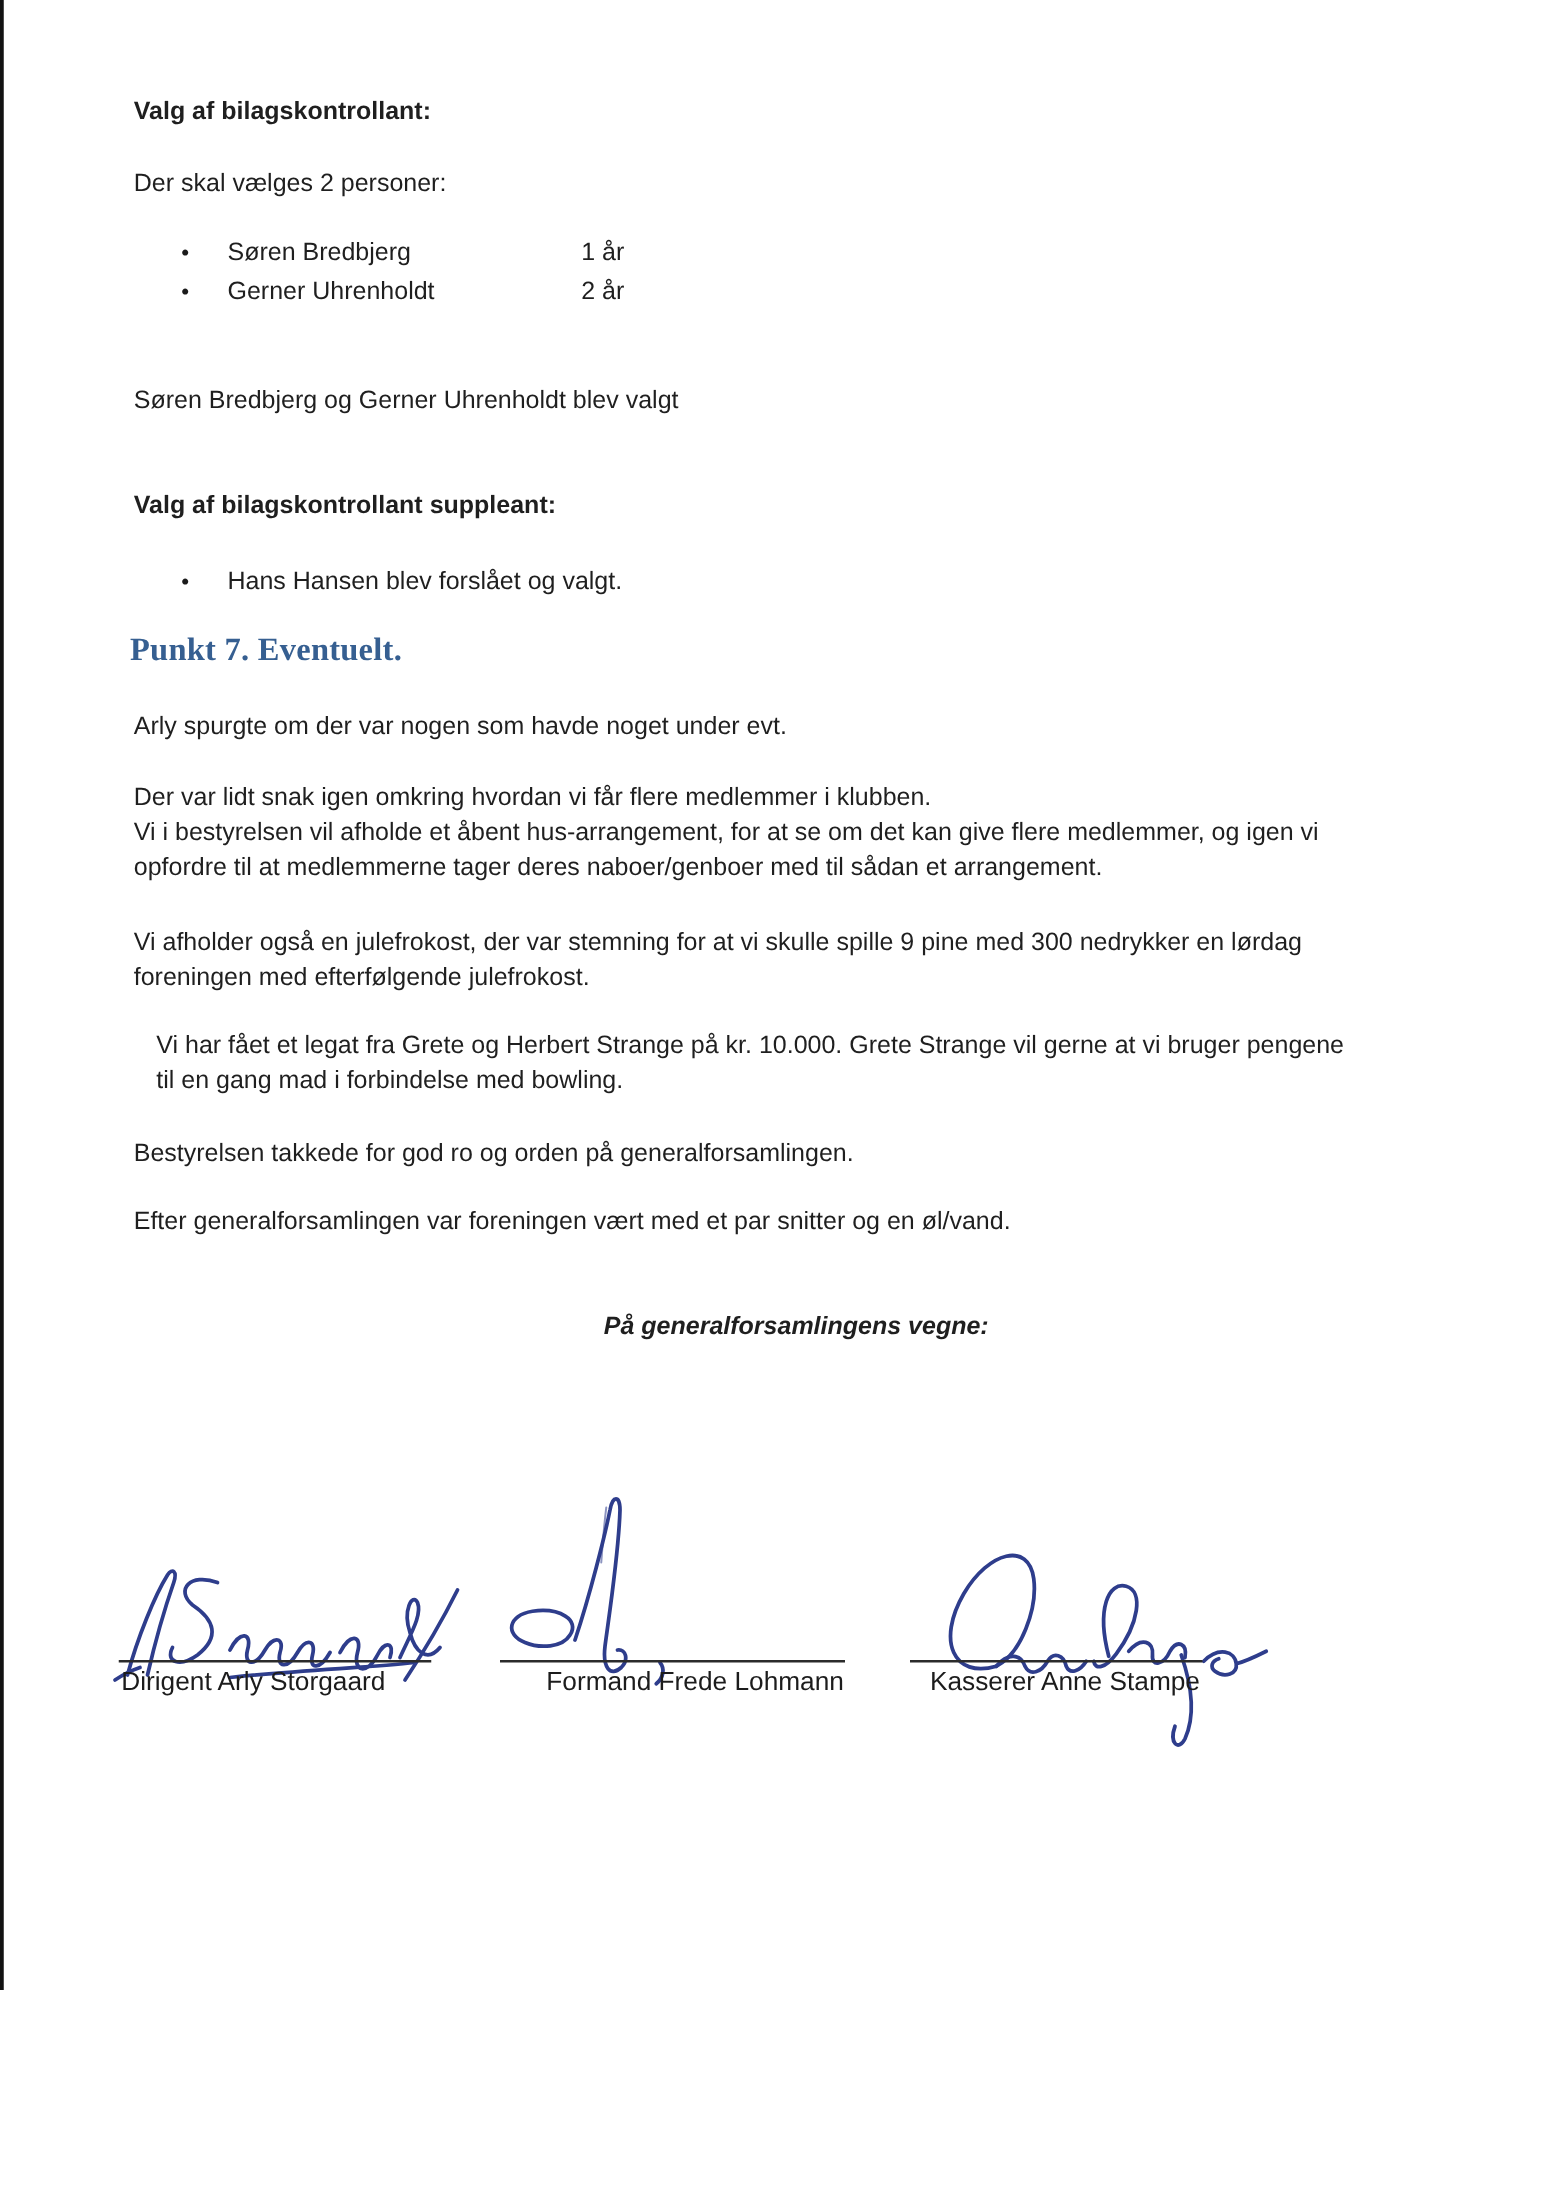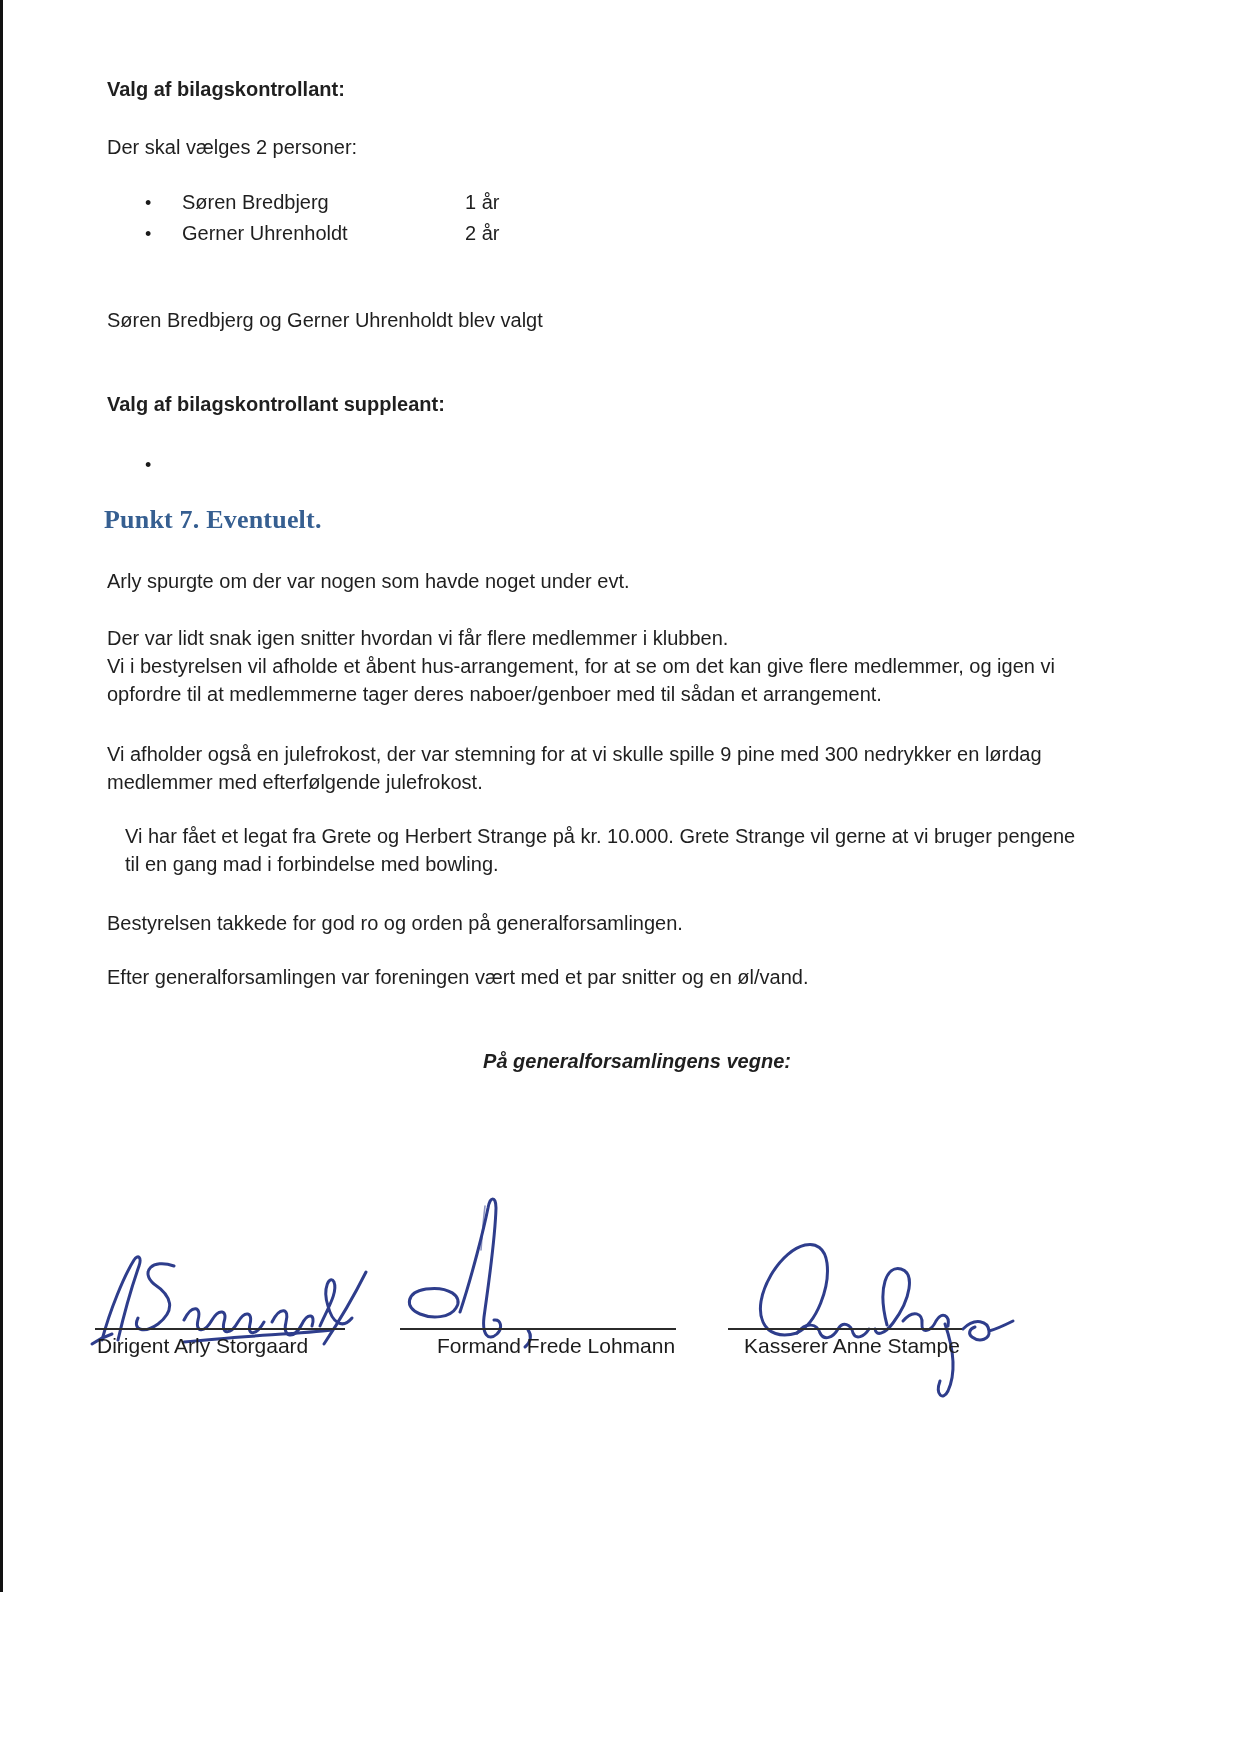--- a/index.html
+++ b/index.html
@@ -79,37 +79,38 @@
     <span>Gerner Uhrenholdt</span>
     <span class="bullet-term">2 år</span>
   </div>
 
   <div class="abs body-text" style="left:107px; top:306px;">Søren Bredbjerg og Gerner Uhrenholdt blev valgt</div>
 
   <div class="abs section-heading" style="left:107px; top:393px;">Valg af bilagskontrollant suppleant:</div>
 
   <div class="bullet-row body-text" style="left:145px; top:451px; width:700px;">
     <span class="bullet-dot">•</span>
+    <span>Hans Hansen blev forslået og valgt.</span>
   </div>
 
   <div class="abs punkt-heading" style="left:104px; top:505px;">Punkt 7. Eventuelt.</div>
 
   <div class="abs body-text para" style="left:107px; top:567px;">
     <div>Arly spurgte om der var nogen som havde noget under evt.</div>
   </div>
 
   <div class="abs body-text para" style="left:107px; top:624px;">
-    <div>Der var lidt snak igen snitter hvordan vi får flere medlemmer i klubben.</div>
+    <div>Der var lidt snak igen omkring hvordan vi får flere medlemmer i klubben.</div>
     <div>Vi i bestyrelsen vil afholde et åbent hus-arrangement, for at se om det kan give flere medlemmer, og igen vi</div>
     <div>opfordre til at medlemmerne tager deres naboer/genboer med til sådan et arrangement.</div>
   </div>
 
   <div class="abs body-text para" style="left:107px; top:740px;">
     <div>Vi afholder også en julefrokost, der var stemning for at vi skulle spille 9 pine med 300 nedrykker en lørdag</div>
-    <div>medlemmer med efterfølgende julefrokost.</div>
+    <div>foreningen med efterfølgende julefrokost.</div>
   </div>
 
   <div class="abs body-text para" style="left:125px; top:822px;">
     <div>Vi har fået et legat fra Grete og Herbert Strange på kr. 10.000. Grete Strange vil gerne at vi bruger pengene</div>
     <div>til en gang mad i forbindelse med bowling.</div>
   </div>
 
   <div class="abs body-text para" style="left:107px; top:909px;text-align:center;">
     <div>Bestyrelsen takkede for god ro og orden på generalforsamlingen.</div>
   </div>

